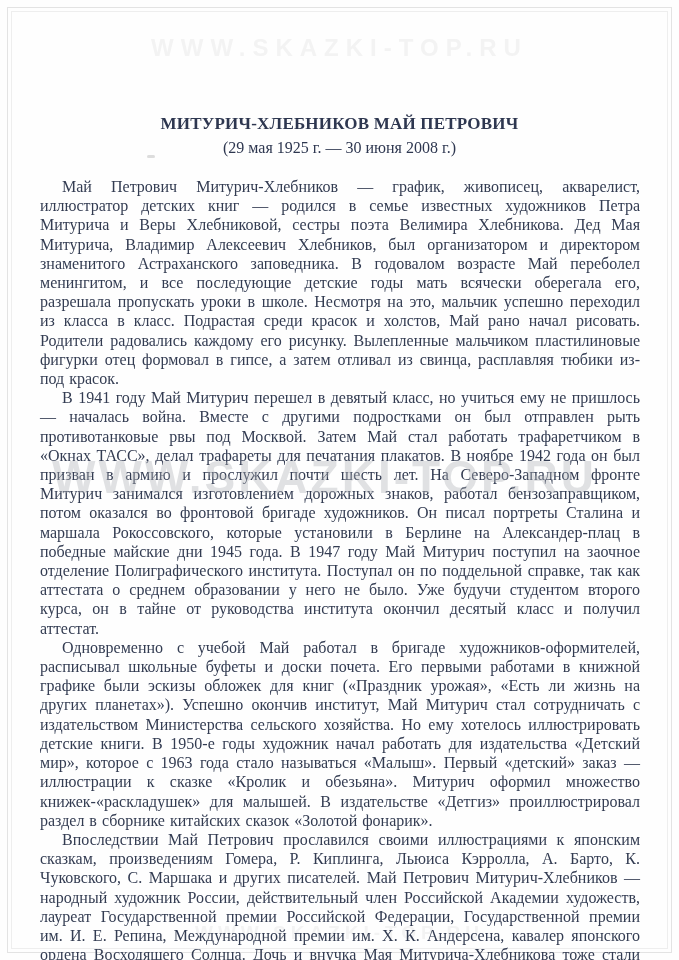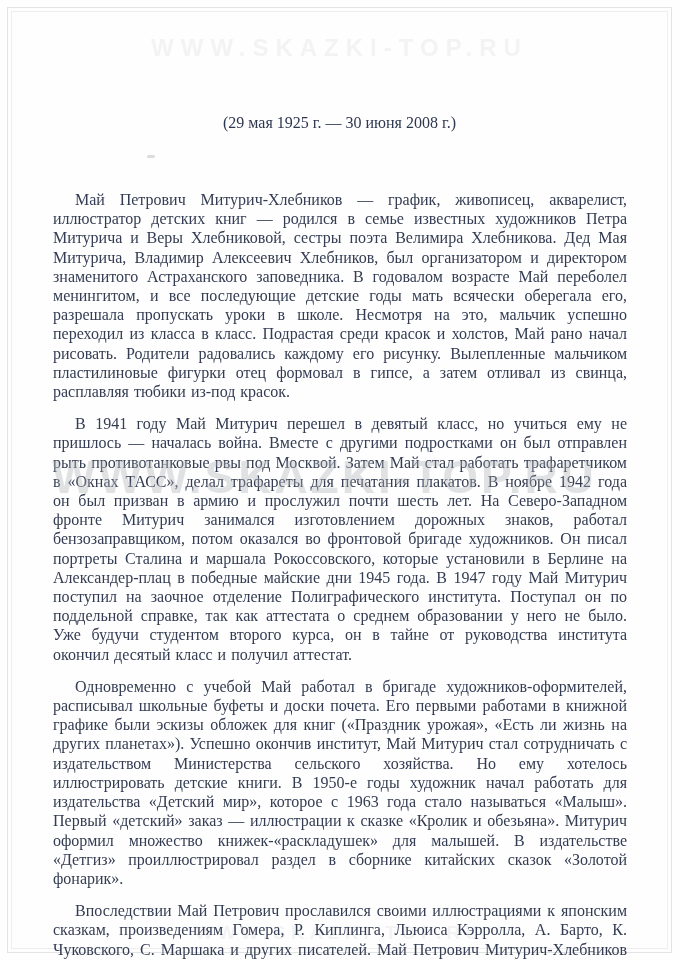--- a/index.html
+++ b/index.html
@@ -78,36 +78,37 @@
     top: 177px; left: 40px; right: 39px;
     color: #333c52;
     font-size: 16px;
     line-height: 19.2px;
     text-align: justify;
     z-index: 2;
     hyphens: auto;
     -webkit-hyphens: auto;
   }
   .article p {
-    margin: 13px;
+    margin: 0;
     text-indent: 22px;
     word-spacing: 1px;
   }
 </style>
 </head>
 <body>
 
 <div class="page">
 
   <div class="frame-outer"></div>
   <div class="frame-inner"></div>
 
   <div class="watermark wm-top">WWW.SKAZKI-TOP.RU</div>
 
   <div class="title-block">
+    <h1 class="title-line1">МИТУРИЧ-ХЛЕБНИКОВ МАЙ ПЕТРОВИЧ</h1>
     <h2 class="title-line2">(29 мая 1925 г. — 30 июня 2008 г.)</h2>
   </div>
 
   <div class="smudge"></div>
 
   <div class="article">
     <p>Май Петрович Митурич-Хлебников — график, живописец, акварелист, иллюстратор детских книг — родился в семье известных художников Петра Митурича и Веры Хлебниковой, сестры поэта Велимира Хлебникова. Дед Мая Митурича, Владимир Алексеевич Хлебников, был организатором и директором знаменитого Астраханского заповедника. В годовалом возрасте Май переболел менингитом, и все последующие детские годы мать всячески оберегала его, разрешала пропускать уроки в школе. Несмотря на это, мальчик успешно переходил из класса в класс. Подрастая среди красок и холстов, Май рано начал рисовать. Родители радовались каждому его рисунку. Вылепленные мальчиком пластилиновые фигурки отец формовал в гипсе, а затем отливал из свинца, расплавляя тюбики из-под красок.</p>
     <p>В 1941 году Май Митурич перешел в девятый класс, но учиться ему не пришлось — началась война. Вместе с другими подростками он был отправлен рыть противотанковые рвы под Москвой. Затем Май стал работать трафаретчиком в «Окнах ТАСС», делал трафареты для печатания плакатов. В ноябре 1942 года он был призван в армию и прослужил почти шесть лет. На Северо-Западном фронте Митурич занимался изготовлением дорожных знаков, работал бензозаправщиком, потом оказался во фронтовой бригаде художников. Он писал портреты Сталина и маршала Рокоссовского, которые установили в Берлине на Александер-плац в победные майские дни 1945 года. В 1947 году Май Митурич поступил на заочное отделение Полиграфического института. Поступал он по поддельной справке, так как аттестата о среднем образовании у него не было. Уже будучи студентом второго курса, он в тайне от руководства института окончил десятый класс и получил аттестат.</p>
     <p>Одновременно с учебой Май работал в бригаде художников-оформителей, расписывал школьные буфеты и доски почета. Его первыми работами в книжной графике были эскизы обложек для книг («Праздник урожая», «Есть ли жизнь на других планетах»). Успешно окончив институт, Май Митурич стал сотрудничать с издательством Министерства сельского хозяйства. Но ему хотелось иллюстрировать детские книги. В 1950-е годы художник начал работать для издательства «Детский мир», которое с 1963 года стало называться «Малыш». Первый «детский» заказ — иллюстрации к сказке «Кролик и обезьяна». Митурич оформил множество книжек-«раскладушек» для малышей. В издательстве «Детгиз» проиллюстрировал раздел в сборнике китайских сказок «Золотой фонарик».</p>
     <p>Впоследствии Май Петрович прославился своими иллюстрациями к японским сказкам, произведениям Гомера, Р. Киплинга, Льюиса Кэрролла, А. Барто, К. Чуковского, С. Маршака и других писателей. Май Петрович Митурич-Хлебников — народный художник России, действительный член Российской Академии художеств, лауреат Государственной премии Российской Федерации, Государственной премии им. И. Е. Репина, Международной премии им. Х. К. Андерсена, кавалер японского ордена Восходящего Солнца. Дочь и внучка Мая Митурича-Хлебникова тоже стали художниками.</p>

